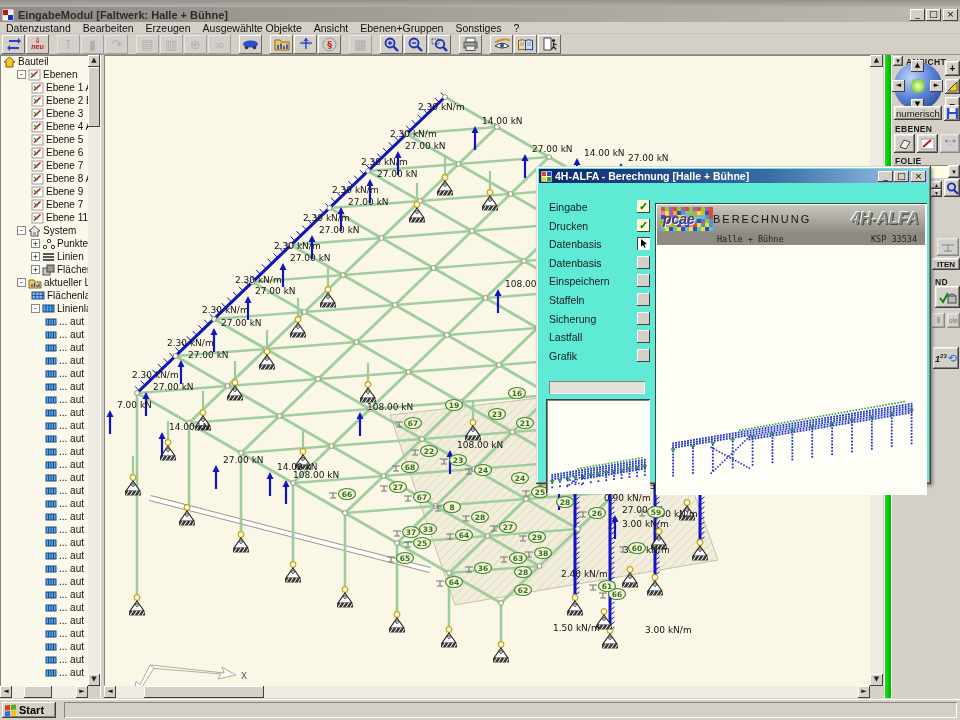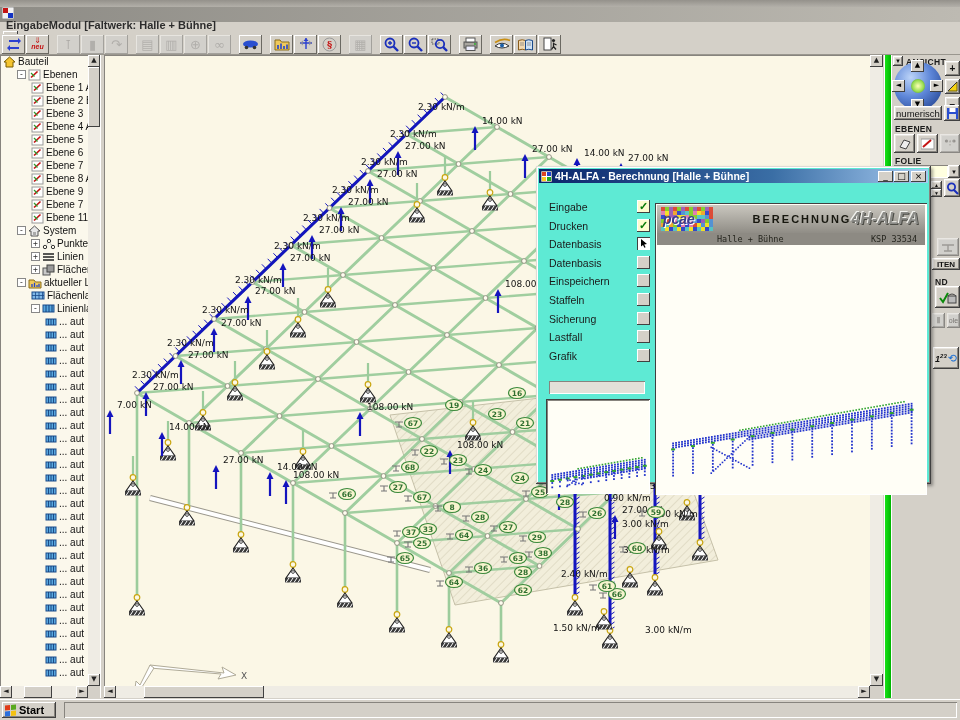--- a/index.html
+++ b/index.html
@@ -3,21 +3,21 @@
 <meta charset="utf-8">
 <style>
   html,body{margin:0;padding:0;width:960px;height:720px;overflow:hidden;
     font-family:"Liberation Sans",sans-serif;background:#D4D0C8;}
   *{box-sizing:border-box;}
   .abs{position:absolute;}
   #app{position:relative;width:960px;height:720px;background:#D4D0C8;}
   .sunken{box-shadow:inset 1px 1px #87847e,inset -1px -1px #fff;}
 
   #top-sliver{left:0;top:0;width:960px;height:7px;background:linear-gradient(#8f8c86,#aNa);background:linear-gradient(#94918b,#b3b0a9);}
-  #titlebar{left:0;top:7px;width:960px;height:15px;background:linear-gradient(90deg,#8e8c86,#bdbab2);display:flex;align-items:flex-start;padding:0 2px;flex-direction:column;}
+  #titlebar{left:0;top:7px;width:960px;height:15px;background:linear-gradient(90deg,#8e8c86,#bdbab2);display:flex;align-items:center;padding:0 2px;}
   #titlebar .ttext{font-size:11px;font-weight:bold;color:#2c2c2c;margin-left:4px;white-space:nowrap;}
   .winbtn{width:15px;height:12px;font-size:9px;line-height:11px;text-align:center;color:#000;background:#D4D0C8;box-shadow:inset -1px -1px #404040,inset 1px 1px #fff;margin-left:1px;font-family:"DejaVu Sans",sans-serif;}
   #menubar{left:0;top:22px;width:960px;height:12px;display:flex;align-items:center;background:#D4D0C8;border-bottom:1px solid #c7c4bc;}
   #menubar span{font-size:10.5px;color:#111;padding:0 6px;}
   #toolbar{left:0;top:34px;width:960px;height:21px;background:#D4D0C8;display:flex;align-items:center;padding-left:2px;border-bottom:1px solid #9a978f;}
   .tbtn{width:23px;height:19px;margin-right:1px;display:flex;align-items:center;justify-content:center;background:#D4D0C8;box-shadow:inset -1px -1px #6b6962,inset 1px 1px #fff;}
   .tbtn.off{opacity:.45;filter:grayscale(1);}
   .tbtn .tg{font-size:13px;line-height:13px;font-family:"DejaVu Sans",sans-serif;}
   .tgap{width:7px;}
 
@@ -58,21 +58,21 @@
   .dlg-box.done{background:#FDFCCF;color:#0a7a0a;font-weight:bold;font-size:11px;line-height:12px;text-align:center;}
   .dlg-box.current{background:#fff;box-shadow:inset 1px 1px #404040,inset -1px -1px #fff;display:flex;align-items:center;justify-content:center;}
   #dlg-progress{position:absolute;left:10px;top:198px;width:96px;height:13px;background:#e3e0d8;box-shadow:inset 1px 1px #87847e,inset -1px -1px #fff;}
   #dlg-preview{position:absolute;left:7px;top:216px;width:104px;height:95px;background:#FFFEF6;box-shadow:inset 1px 1px #404040,inset -1px -1px #fff,inset 2px 2px #87847e;}
   #dlg-right{position:absolute;left:116px;top:20px;width:272px;height:292px;background:#FFFEF6;box-shadow:inset 1px 1px #404040,inset -1px -1px #fff;}
   #dlg-header{position:absolute;left:2px;top:2px;right:2px;height:28px;background:linear-gradient(#cac7bf,#908d86);display:flex;align-items:center;}
   #dlg-subhdr{position:absolute;left:2px;top:30px;right:2px;height:12px;background:#8d8a83;display:flex;align-items:center;font-family:"DejaVu Sans Mono",monospace;font-size:8.5px;color:#26261f;}
   #pcae-logo{width:52px;height:24px;margin-left:4px;position:relative;overflow:hidden;}
   #pcae-logo .px{position:absolute;width:4px;height:4px;}
   #pcae-logo .word{position:absolute;left:2px;top:4px;font-size:14px;font-weight:bold;font-style:italic;color:#3a3e8c;text-shadow:1px 1px 0 #fff;}
-  #hdr-title{flex:1;text-align:right;font-size:11px;font-weight:bold;letter-spacing:2px;color:#17170f;}
+  #hdr-title{flex:1;text-align:left;font-size:11px;font-weight:normal;letter-spacing:2px;color:#17170f;}
   #hdr-logo{font-size:16px;font-weight:bold;font-style:italic;color:#8b8b87;margin-right:6px;letter-spacing:0;
      text-shadow:-1px -1px 0 #f2f2ee,1px 1px 0 #4c4c46;}
 
   
   #taskbar{left:0;top:699px;width:960px;height:21px;background:#D4D0C8;border-top:1px solid #fff;display:flex;align-items:center;}
   #startbtn{width:54px;height:16px;margin-left:2px;display:flex;align-items:center;background:#D4D0C8;box-shadow:inset -1px -1px #404040,inset 1px 1px #fff,inset -2px -2px #87847e;padding-left:3px;}
   #startbtn b{font-size:11px;margin-left:3px;}
   #tray{height:16px;margin-left:8px;flex:1;margin-right:3px;box-shadow:inset 1px 1px #87847e,inset -1px -1px #fff;}
   .flagicon{width:11px;height:11px;display:grid;grid-template-columns:5px 5px;grid-template-rows:5px 5px;gap:1px;transform:skewY(-4deg);}
 </style>
@@ -93,20 +93,30 @@
           <rect x="1" y="6" width="5" height="5" fill="#f2f2f2"></rect>
         </svg>
     </span>
     <span class="ttext">EingabeModul [Faltwerk: Halle + Bühne]</span>
     <span style="flex:1"></span>
     <div class="winbtn">_</div>
     <div class="winbtn">□</div>
     <div class="winbtn" style="margin-left:2px">×</div>
   </div>
 
+  <div id="menubar" class="abs">
+      <span>Datenzustand</span>
+      <span>Bearbeiten</span>
+      <span>Erzeugen</span>
+      <span>Ausgewählte Objekte</span>
+      <span>Ansicht</span>
+      <span>Ebenen+Gruppen</span>
+      <span>Sonstiges</span>
+      <span>?</span>
+    </div>
 
   <div id="toolbar" class="abs">
       <div class="tbtn">
         <svg width="16" height="15">
           <path d="M3 4 h9" stroke="#2a3fd0" stroke-width="2" fill="none"></path>
           <path d="M12 1 l3 3 -3 3z" fill="#2a3fd0"></path>
           <path d="M13 11 h-9" stroke="#2a3fd0" stroke-width="2" fill="none"></path>
           <path d="M4 8 l-3 3 3 3z" fill="#2a3fd0"></path>
         </svg>
       </div>

